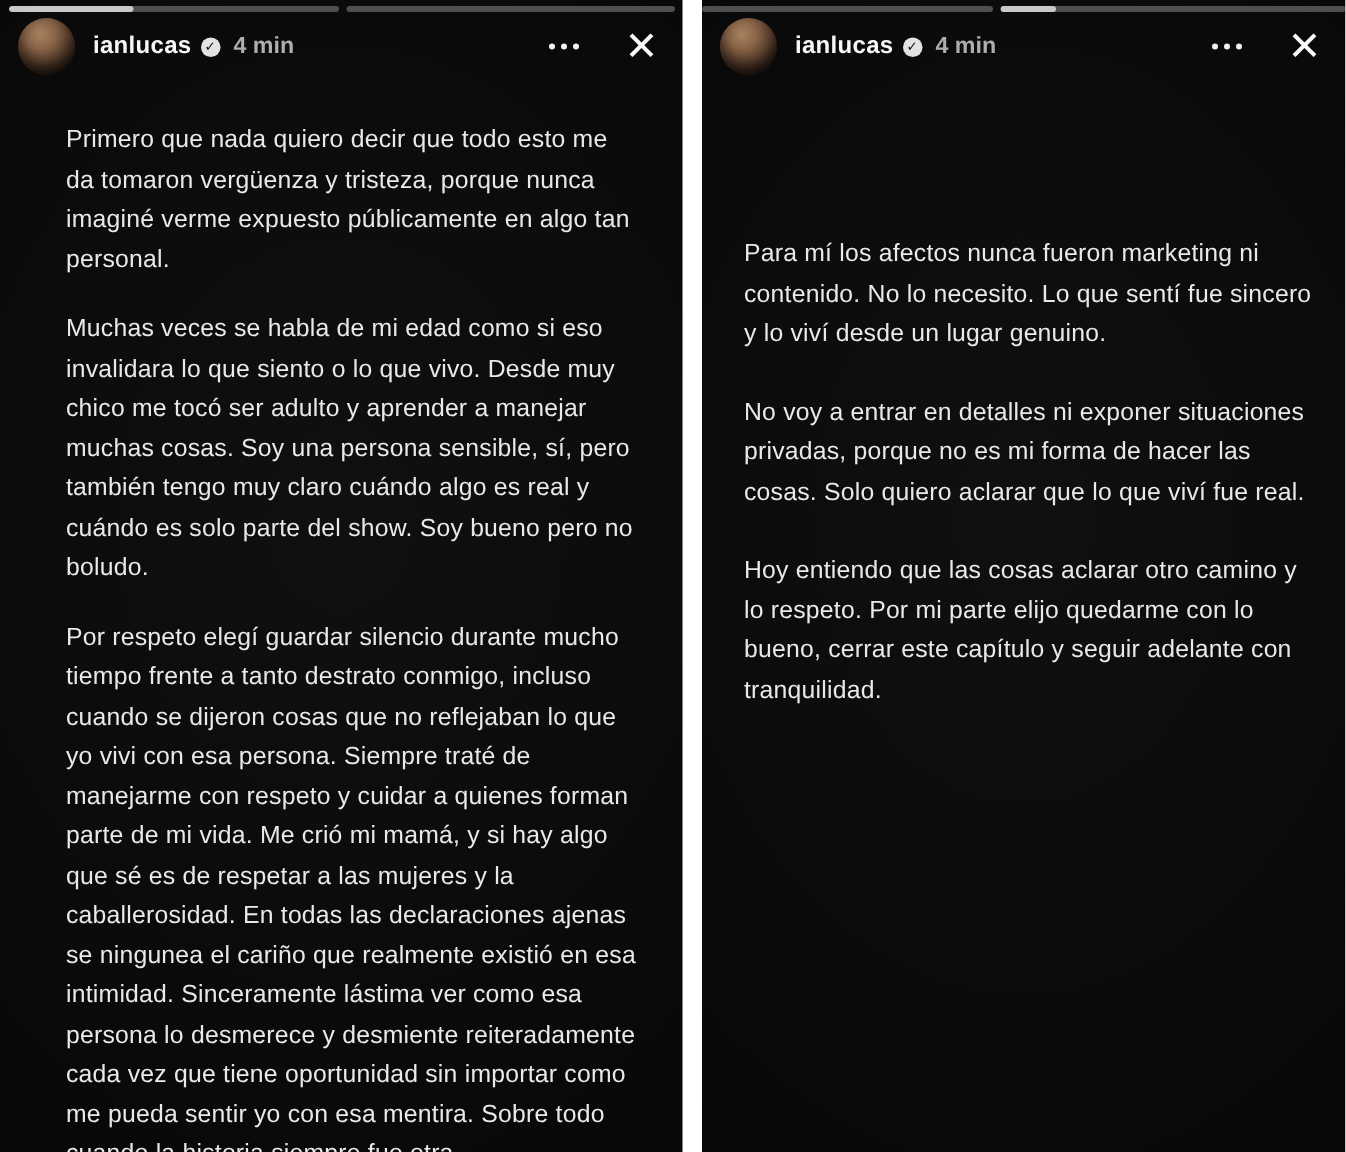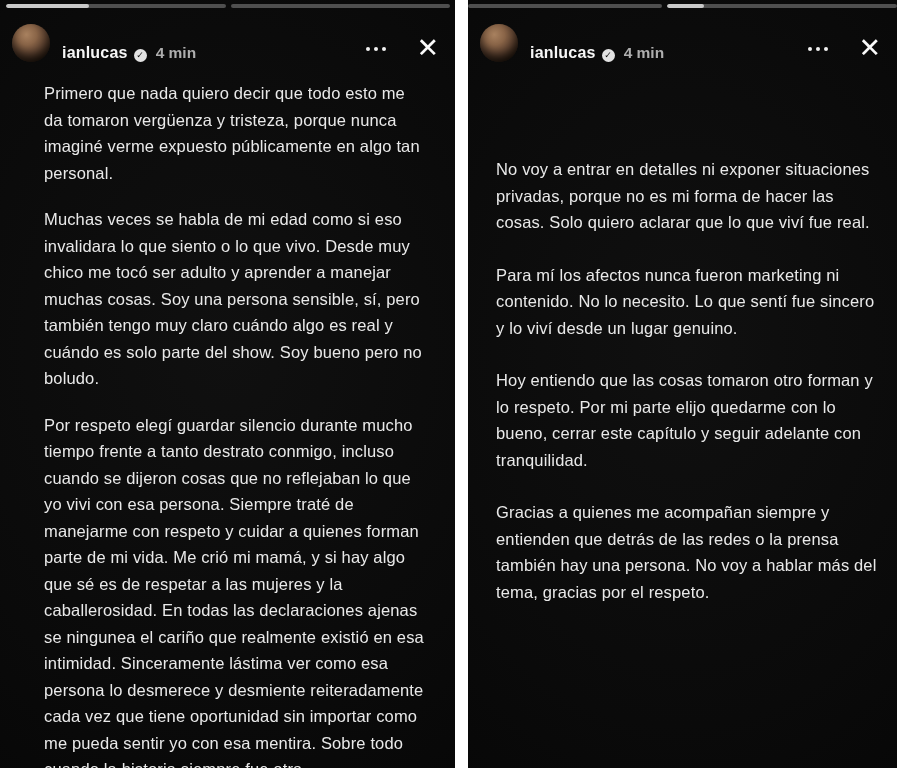--- a/index.html
+++ b/index.html
@@ -30,21 +30,21 @@
   .panel.right .progress-row { left: 0;    right: 0; }
   .progress-seg {
     flex: 1; height: 4px; background: #4f4f4f;
     border-radius: 2px; overflow: hidden;
   }
   .progress-fill { height: 100%; background: #c9c9c9; border-radius: 2px; width: 0%; }
 
   
   .header {
     position: absolute; top: 12px; left: 12px; right: 14px;
-    display: flex; align-items: flex-end; margin-top: 12px;
+    display: flex; align-items: center;
   }
   .avatar {
     width: 38px; height: 38px; border-radius: 50%;
     background:
       radial-gradient(circle at 38% 28%, #a8815f 0%, #8a6548 28%, #5d4230 52%, #2b1d13 78%, #140e09 100%);
     box-shadow: inset 0 -6px 10px rgba(0,0,0,.55);
     flex: 0 0 auto;
   }
   .username {
     margin-left: 12px;
@@ -136,18 +136,17 @@
       <span class="more-btn" aria-label="more options">
         <i></i>
         <i></i>
         <i></i>
       </span>
       <span class="close-btn">✕</span>
     </span>
   </div>
 
   <div class="story-text">
+    <p>Para mí los afectos nunca fueron marketing ni contenido. No lo necesito. Lo que sentí fue sincero y lo viví desde un lugar genuino.</p>
     <p>No voy a entrar en detalles ni exponer situaciones privadas, porque no es mi forma de hacer las cosas. Solo quiero aclarar que lo que viví fue real.</p>
-    <p>Para mí los afectos nunca fueron marketing ni contenido. No lo necesito. Lo que sentí fue sincero y lo viví desde un lugar genuino.</p>
-    <p>Hoy entiendo que las cosas tomaron otro forman y lo respeto. Por mi parte elijo quedarme con lo bueno, cerrar este capítulo y seguir adelante con tranquilidad.</p>
-    <p>Gracias a quienes me acompañan siempre y entienden que detrás de las redes o la prensa también hay una persona. No voy a hablar más del tema, gracias por el respeto.</p>
+    <p>Hoy entiendo que las cosas aclarar otro camino y lo respeto. Por mi parte elijo quedarme con lo bueno, cerrar este capítulo y seguir adelante con tranquilidad.</p>
   </div>
 </div>
 
 </body></html>

